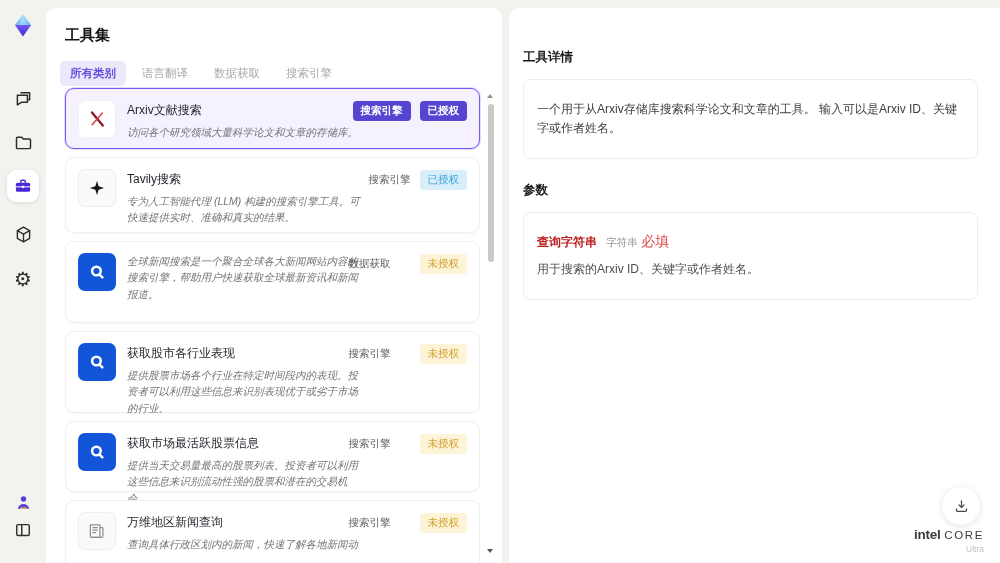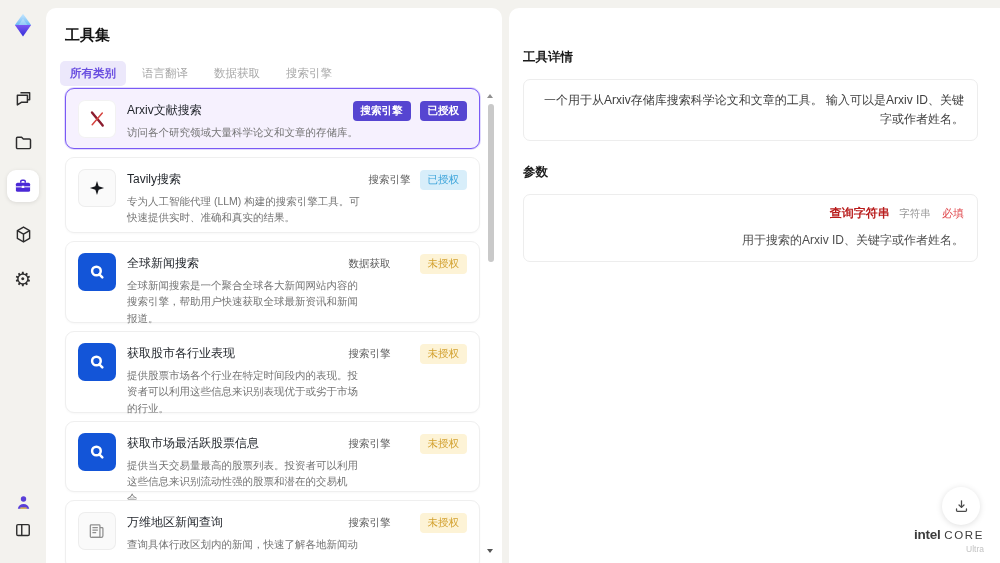--- a/index.html
+++ b/index.html
@@ -19,42 +19,42 @@
   .tab{font-size:11.5px;color:#a9a9a9;padding:5px 10px;border-radius:5px;cursor:pointer;white-space:nowrap;}
   .tab.active{background:#ece8fb;color:#6a4fe0;font-weight:bold;}
   .cards{position:absolute;left:19px;top:80px;width:415px;bottom:0;display:flex;flex-direction:column;gap:8px;}
   .card{position:relative;display:flex;gap:11px;padding:11px 12px;border:1px solid #efefef;border-radius:9px;background:#fff;box-shadow:0 1px 2px rgba(0,0,0,.03);box-sizing:border-box;flex:none;cursor:pointer;}
   .card.selected{border-color:#7a5af5;background:#f6f1fe;box-shadow:0 0 0 1px rgba(122,90,245,.22);}
   .tool-icon{width:38px;height:38px;border-radius:7px;flex:none;display:flex;align-items:center;justify-content:center;background:#fafafa;box-shadow:inset 0 0 0 1px rgba(0,0,0,.05);}
   .tool-icon.white{background:#fff;}
   .tool-icon.blue{background:#1355d8;box-shadow:none;}
   .card-text{width:234px;}
   .card-name{font-size:12px;font-weight:normal;color:#1f2329;margin:2px 0 5px;}
-  .card-desc{font-size:10.5px;color:#747474;line-height:1.55;}
+  .card-desc{font-size:10.5px;color:#747474;line-height:1.55;font-style:italic;}
   .card-tags{position:absolute;right:12px;top:12px;display:flex;gap:9px;align-items:center;}
   .badge{font-size:10.5px;padding:3px 8px;border-radius:4px;white-space:nowrap;}
   .badge-purple{background:#5645d1;color:#fff;font-weight:bold;}
   .badge-blue{background:#d8eefa;color:#3aa3da;}
   .badge-yellow{background:#fdf3d6;color:#d2a02e;margin-left:20px;}
   .cat-label{font-size:10.5px;color:#5c5c5c;white-space:nowrap;}
 
   
   .sb-thumb{position:absolute;right:8px;top:96px;width:6px;height:158px;background:#c9c9c9;border-radius:3px;cursor:pointer;}
   .sb-up{position:absolute;right:9px;top:86px;width:0;height:0;border-left:3px solid transparent;border-right:3px solid transparent;border-bottom:4px solid #8f8f8f;cursor:pointer;}
   .sb-down{position:absolute;right:9px;bottom:10px;width:0;height:0;border-left:3px solid transparent;border-right:3px solid transparent;border-top:4px solid #555;cursor:pointer;}
 
   
   .right-panel{position:absolute;left:509px;top:8px;width:491px;height:555px;background:#fff;border-radius:10px 0 0 0;padding:18px 22px 0 14px;box-sizing:border-box;}
   .details-title{font-size:14px;font-weight:bold;color:#141414;}
   .section-heading{font-size:12.5px;font-weight:bold;color:#1a1a1a;margin-top:23px;}
-  .info-box{margin-top:13px;border:1px solid #ededed;border-radius:7px;padding:11px 13px;font-size:12px;color:#3f3f3f;line-height:1.6;background:#fff;text-align:right;}
+  .info-box{margin-top:13px;border:1px solid #ededed;border-radius:7px;padding:20px 13px;font-size:12px;color:#3f3f3f;line-height:1.6;background:#fff;}
   .param-line{line-height:1.2;}
   .param-name{font-size:12px;font-weight:bold;color:#b91c1c;}
   .param-type{font-size:10.5px;color:#969696;margin-left:6px;}
-  .param-required{font-size:11px;color:#e0484d;margin-left:8px;}
+  .param-required{font-size:14px;color:#e0484d;margin-left:0;}
   .param-desc{margin-top:10px;font-size:12px;color:#4f4f4f;}
 
   
   .fab{position:absolute;right:20px;top:487px;width:38px;height:38px;border-radius:50%;background:#fff;box-shadow:0 1px 6px rgba(0,0,0,.13);display:flex;align-items:center;justify-content:center;cursor:pointer;}
   .intel{position:absolute;right:16px;top:525px;text-align:right;color:#3c3c3c;line-height:1.1;}
   .intel-word{font-weight:bold;font-size:13.5px;letter-spacing:-.3px;}
   .core-word{font-size:11.5px;letter-spacing:1.6px;margin-left:4px;font-weight:normal;}
   .intel-sub{font-size:8.5px;color:#c3c3c3;margin-top:2px;}
 </style>
 </head>
@@ -176,21 +176,20 @@
       </div>
 
       <div class="card" style="height:82px">
         <div class="tool-icon blue">
           <svg width="20" height="20" viewBox="0 0 24 24" fill="none" stroke="#ffffff" stroke-width="3" stroke-linecap="round">
             <circle cx="11.3" cy="10.8" r="5.2"></circle>
             <path d="M14.8 14.8l3.6 3.6"></path>
           </svg>
         </div>
         <div class="card-text">
-          <div class="card-name">全球新闻搜索</div>
           <div class="card-desc">全球新闻搜索是一个聚合全球各大新闻网站内容的搜索引擎，帮助用户快速获取全球最新资讯和新闻报道。</div>
         </div>
         <div class="card-tags">
           <span class="cat-label">数据获取</span>
           <span class="badge badge-yellow">未授权</span>
         </div>
       </div>
 
       <div class="card" style="height:82px">
         <div class="tool-icon blue">

